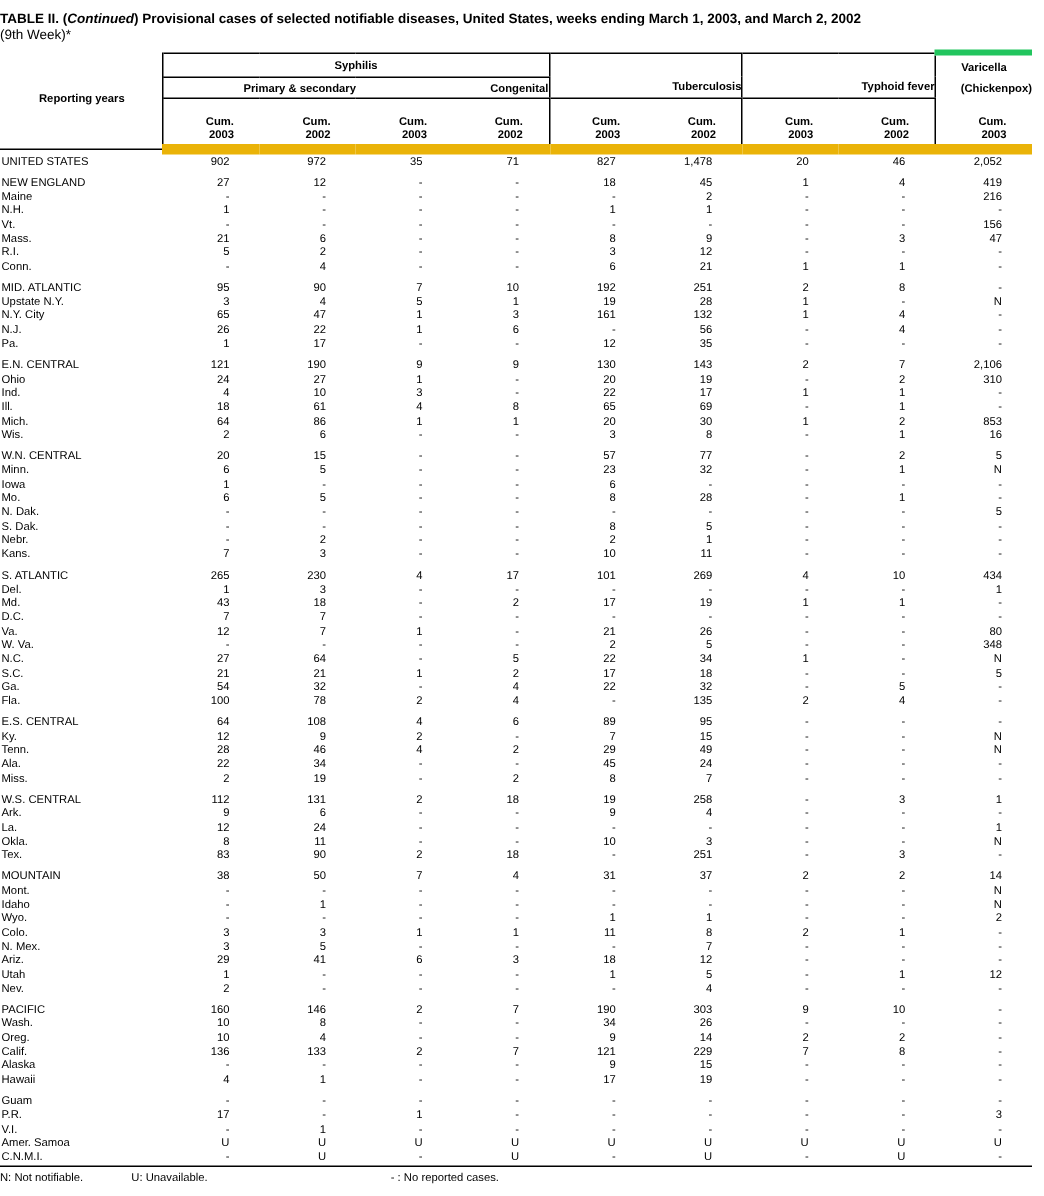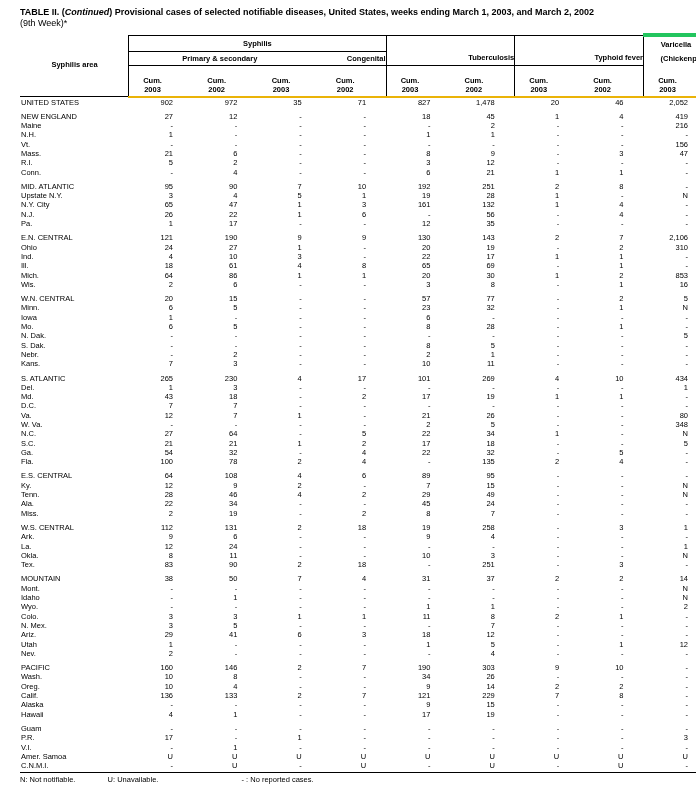--- a/index.html
+++ b/index.html
@@ -1,43 +1,43 @@
 <!DOCTYPE html>
 <html><head>
 <meta charset="utf-8">
 <style>
   html,body{margin:0;padding:0;}
   body{width:696px;height:797px;background:#fff;color:#000;font-family:"Liberation Sans","DejaVu Sans",sans-serif;}
-  .page{padding:7px 4px 0 20px;}
+  .page{padding:7px 4px 0 0;}
   .title{font-size:9px;font-weight:bold;line-height:11px;}
   .title .it{font-style:italic;}
   .title2{font-size:9px;font-weight:normal;line-height:11px;margin-bottom:4px;}
   table{border-collapse:collapse;width:688px;table-layout:fixed;}
   th,td{padding:0;font-weight:normal;}
   col.area-col{width:108px;}
   col.num-col{width:64px;}
   thead th{font-size:7.5px;font-weight:bold;margin-top:29px;}
   .area-h{text-align:left;vertical-align:bottom;border-right:1px solid #000;border-bottom:1px solid #000;padding:0 0 2px 1px;}
   .h1 th{height:14px;vertical-align:middle;text-align:center;}
   .grp{border-top:1px solid #000;border-bottom:1px solid #000;}
   .over{border-top:1px solid #000;}
   .var1{border-top:4px solid #22c55e;vertical-align:bottom;}
   .h2 th{height:13px;vertical-align:middle;text-align:right;}
   .sub{border-bottom:1px solid #000;}
   .vl{border-left:1px solid #000;}
-  .h3 th{height:28px;vertical-align:bottom;border-bottom:2px solid #eab308;padding:0 17px 2px 0;}
+  .h3 th{height:28px;vertical-align:bottom;border-bottom:7px solid #eab308;text-align:right;padding:0 17px 2px 0;}
   .blk{display:block;line-height:9px;}
   tbody td{font-size:7.5px;height:9.3px;line-height:9.3px;vertical-align:bottom;}
   td.area{text-align:left;padding-left:1px;white-space:nowrap;}
   td.num{text-align:right;padding-right:20px;white-space:nowrap;}
   tr.gap td{height:5px;line-height:5px;font-size:1px;}
   .foot{width:688px;border-top:1px solid #000;margin-top:2px;padding-top:2px;font-size:7.5px;line-height:9px;}
   .foot1 span{display:inline-block;}
   .foot1 span:nth-child(1){margin-right:30px;}
-  .foot1 span:nth-child(2){margin-right:81px;}
+  .foot1 span:nth-child(2){margin-right:120px;}
   .foot2{margin-top:2px;}
 </style>
 </head>
 <body>
 
 <div class="page">
 
   <div class="title"><span>TABLE II. (</span><span class="it">Continued</span><span>) Provisional cases of selected notifiable diseases, United States, weeks ending March 1, 2003, and March 2, 2002</span></div>
   <div class="title2">(9th Week)*</div>
 
@@ -49,21 +49,21 @@
         <col class="num-col">
         <col class="num-col">
       <col class="num-col">
         <col class="num-col">
         <col class="num-col">
         <col class="num-col">
       <col class="num-col">
     </colgroup>
     <thead>
       <tr class="h1">
-        <th class="area-h" rowspan="3">Syphilis area</th>
+        <th class="area-h" rowspan="3">Reporting years</th>
         <th class="grp" colspan="4">Syphilis</th>
         <th class="over vl" colspan="2"></th>
         <th class="over vl" colspan="2"></th>
         <th class="var1 vl">Varicella</th>
       </tr>
       <tr class="h2">
         <th class="sub" colspan="2">Primary &amp; secondary</th>
         <th class="sub" colspan="2">Congenital</th>
         <th class="sub vl" colspan="2">Tuberculosis</th>
         <th class="sub vl" colspan="2">Typhoid fever</th>

